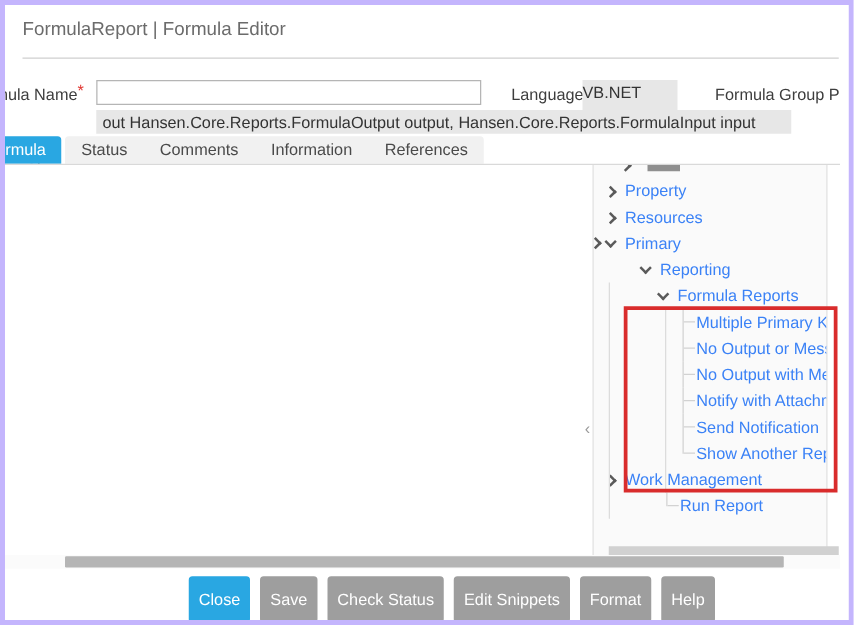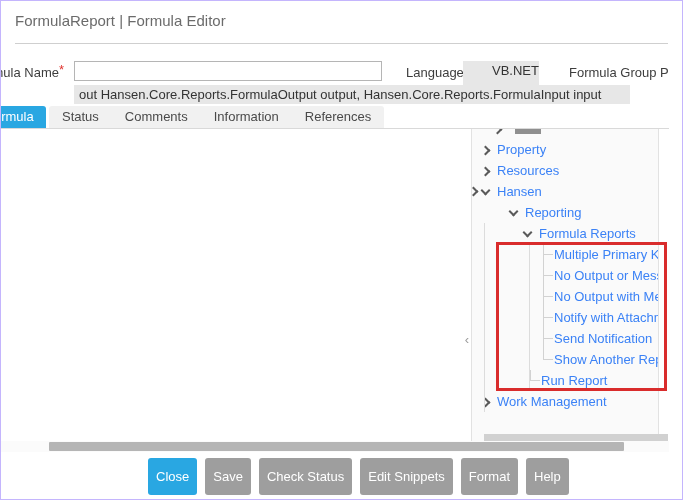--- a/index.html
+++ b/index.html
@@ -1,33 +1,33 @@
 <!DOCTYPE html>
 <html style="--accent: #29a7e2; --btn-gray: #9e9e9e; --highlight-red: #d92c2c; --required-red: #e0342f; --readonly-bg: #e7e7e7;"><head>
 <meta charset="utf-8">
 <style>
   html,body{margin:0;padding:0;background:#fff;}
   .window{
     position:relative;width:683px;height:500px;box-sizing:border-box;
-    background:#fff;border:1px solid #c4b5fd;overflow:hidden;
+    background:#fff;border:4px solid #c4b5fd;overflow:hidden;
     font-family:"Liberation Sans",sans-serif;
   }
   .abs{position:absolute;}
   
   .title{left:14px;top:11px;font-size:15px;color:#6b6b6b;white-space:nowrap;}
   .title-sep{left:14px;top:42px;width:653px;height:1px;background:#cfcfcf;}
   
   .lbl{font-size:13px;color:#3d3d3d;white-space:nowrap;}
   .req{color:var(--required-red,#e0342f);font-size:13px;position:relative;top:-3px;}
   #name-label{left:-28px;top:64px;}
   #name-input{left:73px;top:60px;width:308px;height:20px;box-sizing:border-box;
     border:1px solid #b5b5b5;background:#fff;font-size:13px;padding:0 4px;outline:none;}
   #language-label{left:405px;top:64px;}
   #language-field{left:462px;top:60px;width:76px;height:36px;background:var(--readonly-bg,#e7e7e7);
-    line-height:20px;padding-left:0;font-size:13px;color:#333;text-align:right;}
+    line-height:20px;padding-left:0;font-size:13px;color:#333;}
   #grouppath-label{left:568px;top:64px;width:100px;overflow:hidden;}
   #signature-label{left:17px;top:86px;margin-top:38px;}
   #signature-field{left:73px;top:84px;width:551px;height:19px;background:var(--readonly-bg,#e7e7e7);
     line-height:19px;padding-left:5px;font-size:13px;color:#333;white-space:nowrap;overflow:hidden;}
   
   .tab-active{left:-27px;top:105px;height:22px;line-height:22px;padding:0 12px;
     background:var(--accent,#29a7e2);color:#fff;font-size:13px;border-radius:3px 3px 0 0;}
   .tabs-rest{left:48px;top:105px;height:22px;background:#f1f1f1;border-radius:3px 3px 0 0;display:flex;}
   .tab{line-height:22px;padding:0 13px;font-size:13px;color:#4a4a4a;white-space:nowrap;}
   .content-topline{left:0;top:127px;width:668px;height:1px;background:#d9d9d9;}
@@ -110,21 +110,21 @@
         <span class="chev"></span>
         <span class="tlabel">Property</span>
       </div>
       <div class="trow l0">
         <span class="chev"></span>
         <span class="tlabel">Resources</span>
       </div>
       <div class="trow l0">
         <span class="chev ghost"></span>
         <span class="chev exp"></span>
-        <span class="tlabel">Hansen</span>
+        <span class="tlabel">Primary</span>
       </div>
       <div class="trow l1">
         <span class="chev exp"></span>
         <span class="tlabel">Reporting</span>
       </div>
       <div class="trow l2">
         <span class="chev exp"></span>
         <span class="tlabel">Formula Reports</span>
       </div>
       <div class="trow leaf3">
@@ -144,27 +144,27 @@
         <span class="tlabel">Notify with Attachment</span>
       </div>
       <div class="trow leaf3">
         <span class="conn"></span>
         <span class="tlabel">Send Notification</span>
       </div>
       <div class="trow leaf3">
         <span class="conn last"></span>
         <span class="tlabel">Show Another Report</span>
       </div>
+      <div class="trow l0">
+        <span class="chev"></span>
+        <span class="tlabel">Work Management</span>
+      </div>
       <div class="trow leaf2">
         <span class="conn last"></span>
         <span class="tlabel">Run Report</span>
-      </div>
-      <div class="trow l0">
-        <span class="chev"></span>
-        <span class="tlabel">Work Management</span>
       </div>
     </div>
   </div>
 
   <div class="abs vline" id="vline-root"></div>
   <div class="abs vline" id="vline-reporting"></div>
 
   <div class="abs highlight-box"></div>
 
   <div class="abs collapse-handle">‹</div>

